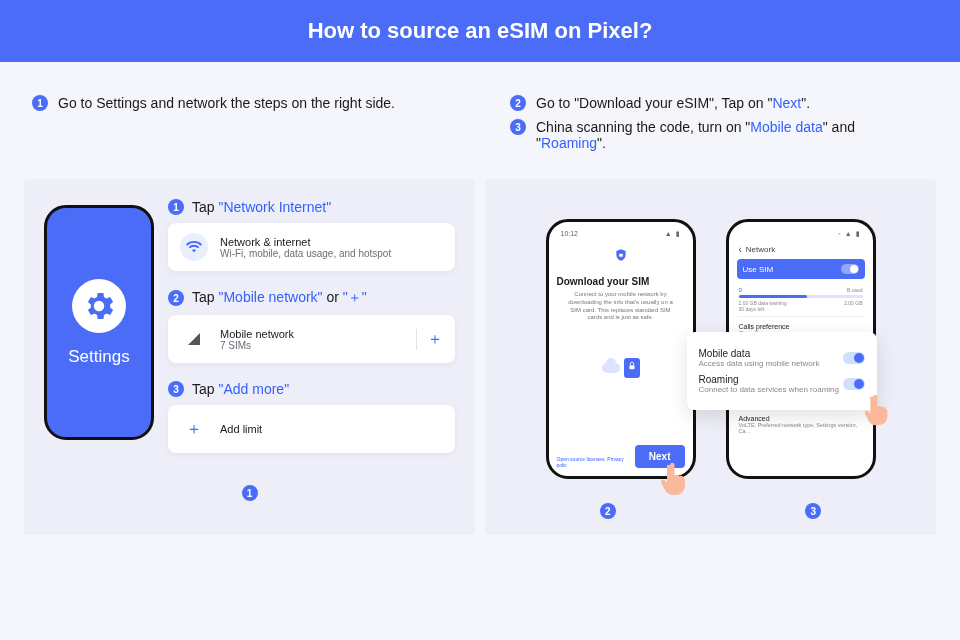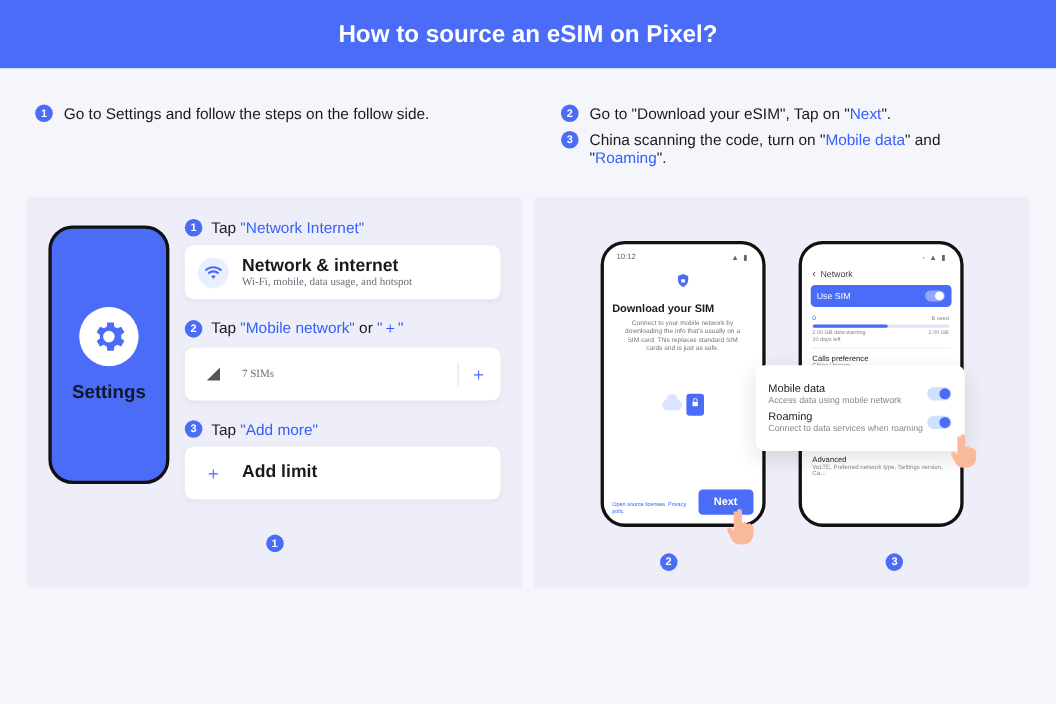--- a/index.html
+++ b/index.html
@@ -19,30 +19,30 @@
   .intro-line{display:flex;align-items:flex-start;gap:10px;margin:8px 0;font-size:14px;}
   .num{display:inline-flex;align-items:center;justify-content:center;flex:0 0 16px;width:16px;height:16px;border-radius:50%;background:var(--blue);color:#fff;font-size:10px;font-weight:600;}
   .hl{color:var(--blue-text);}
   .cols{display:flex;gap:10px;padding:0 24px 20px 24px;}
   .col{flex:1;background:var(--card);border-radius:4px;padding:20px 20px 16px 20px;}
   
   .left-wrap{display:flex;gap:14px;align-items:flex-start;}
   .phone-settings{width:110px;height:235px;border:3px solid #111;border-radius:22px;background:var(--blue);display:flex;flex-direction:column;align-items:center;justify-content:center;gap:14px;margin-top:6px;}
   .gear-badge{width:54px;height:54px;border-radius:50%;background:#fff;display:flex;align-items:center;justify-content:center;}
   .gear-badge svg{width:36px;height:36px;}
-  .settings-label{color:#0f172a;font-weight:700;font-size:17px;}
+  .settings-label{color:#ffffff;font-weight:400;font-size:17px;}
   .steps{flex:1;}
   .step{margin-bottom:18px;}
   .step-head{display:flex;align-items:center;gap:8px;font-size:14px;margin-bottom:8px;}
   .listcard{background:#fff;border-radius:8px;padding:10px 12px;display:flex;align-items:center;gap:12px;box-shadow:0 2px 6px rgba(0,0,0,0.05);}
   .icon-box{width:28px;height:28px;display:flex;align-items:center;justify-content:center;}
   .rd{width:28px;height:28px;border-radius:50%;background:#e8efff;display:flex;align-items:center;justify-content:center;}
   .card-text{flex:1;}
-  .ct-title{font-size:16px;font-weight:700;}
-  .ct-sub{font-size:10px;color:var(--muted);font-family:Liberation Serif, serif;}
+  .ct-title{font-size:11px;font-weight:400;}
+  .ct-sub{font-size:10px;color:var(--muted);}
   .plus{color:var(--blue);font-size:16px;font-weight:300;}
   .simplus{border-left:1px solid #e0e2ec;padding-left:10px;}
   .footer-nums{display:flex;justify-content:center;gap:0;margin-top:14px;}
   .footer-nums .num{margin:0 auto;}
   
   .phones-row{display:flex;gap:30px;justify-content:center;align-items:flex-start;margin-top:20px;}
   .phone{width:150px;height:260px;border:3px solid #111;border-radius:22px;background:#fff;padding:8px;position:relative;overflow:visible;}
   .statusbar{display:flex;justify-content:space-between;font-size:7px;color:#666;padding:0 4px 4px 4px;}
   .sb-icons{letter-spacing:1px;}
   .dl-title{font-size:10px;font-weight:600;margin:14px 0 4px;text-align:left;}
@@ -82,21 +82,21 @@
 </style>
 </head>
 <body>
 
 <div class="hero">How to source an eSIM on Pixel?</div>
 
 <div class="intro">
   <div class="intro-col">
     <div class="intro-line">
       <span class="num">1</span>
-      <span>Go to Settings and follow the steps on the follow side.</span>
+      <span>Go to Settings and network the steps on the right side.</span>
     </div>
   </div>
   <div class="intro-col">
     <div class="intro-line">
       <span class="num">2</span>
       <span>
         <span>Go to "Download your eSIM", Tap on "</span><span class="hl">Next</span><span>".</span>
       </span>
     </div>
     <div class="intro-line">
@@ -146,20 +146,21 @@
             <span class="num">2</span>
             <span><span>Tap </span><span class="hl">"Mobile network"</span><span> or </span><span class="hl">"＋"</span></span>
           </div>
           <div class="listcard">
             <div class="icon-box">
               <svg width="16" height="16" viewBox="0 0 24 24" fill="#555">
                   <path d="M3 21L21 3v18H3z"></path>
                 </svg>
             </div>
             <div class="card-text">
+              <div class="ct-title">Mobile network</div>
               <div class="ct-sub">7 SIMs</div>
             </div>
             <div class="simplus plus">＋</div>
           </div>
         </div>
 
         <div class="step">
           <div class="step-head">
             <span class="num">3</span>
             <span><span>Tap </span><span class="hl">"Add more"</span></span>

